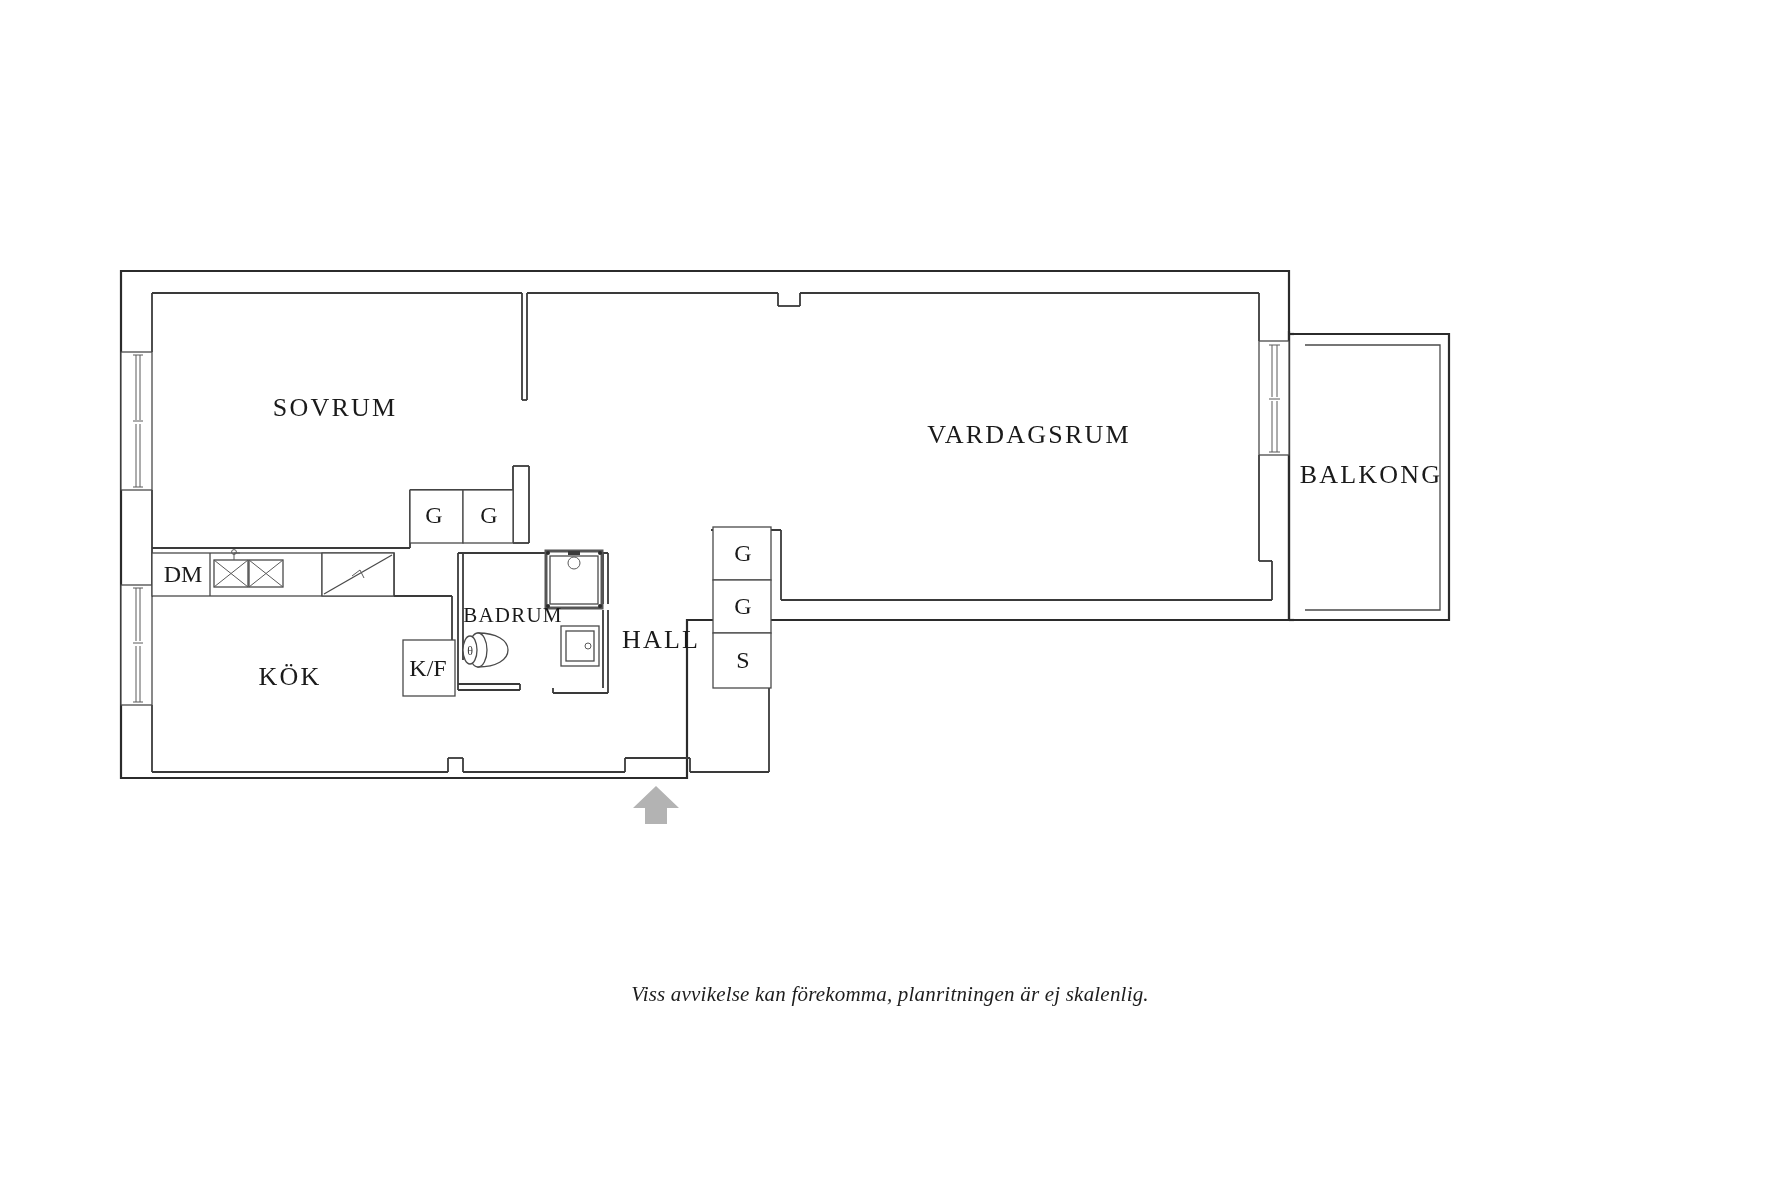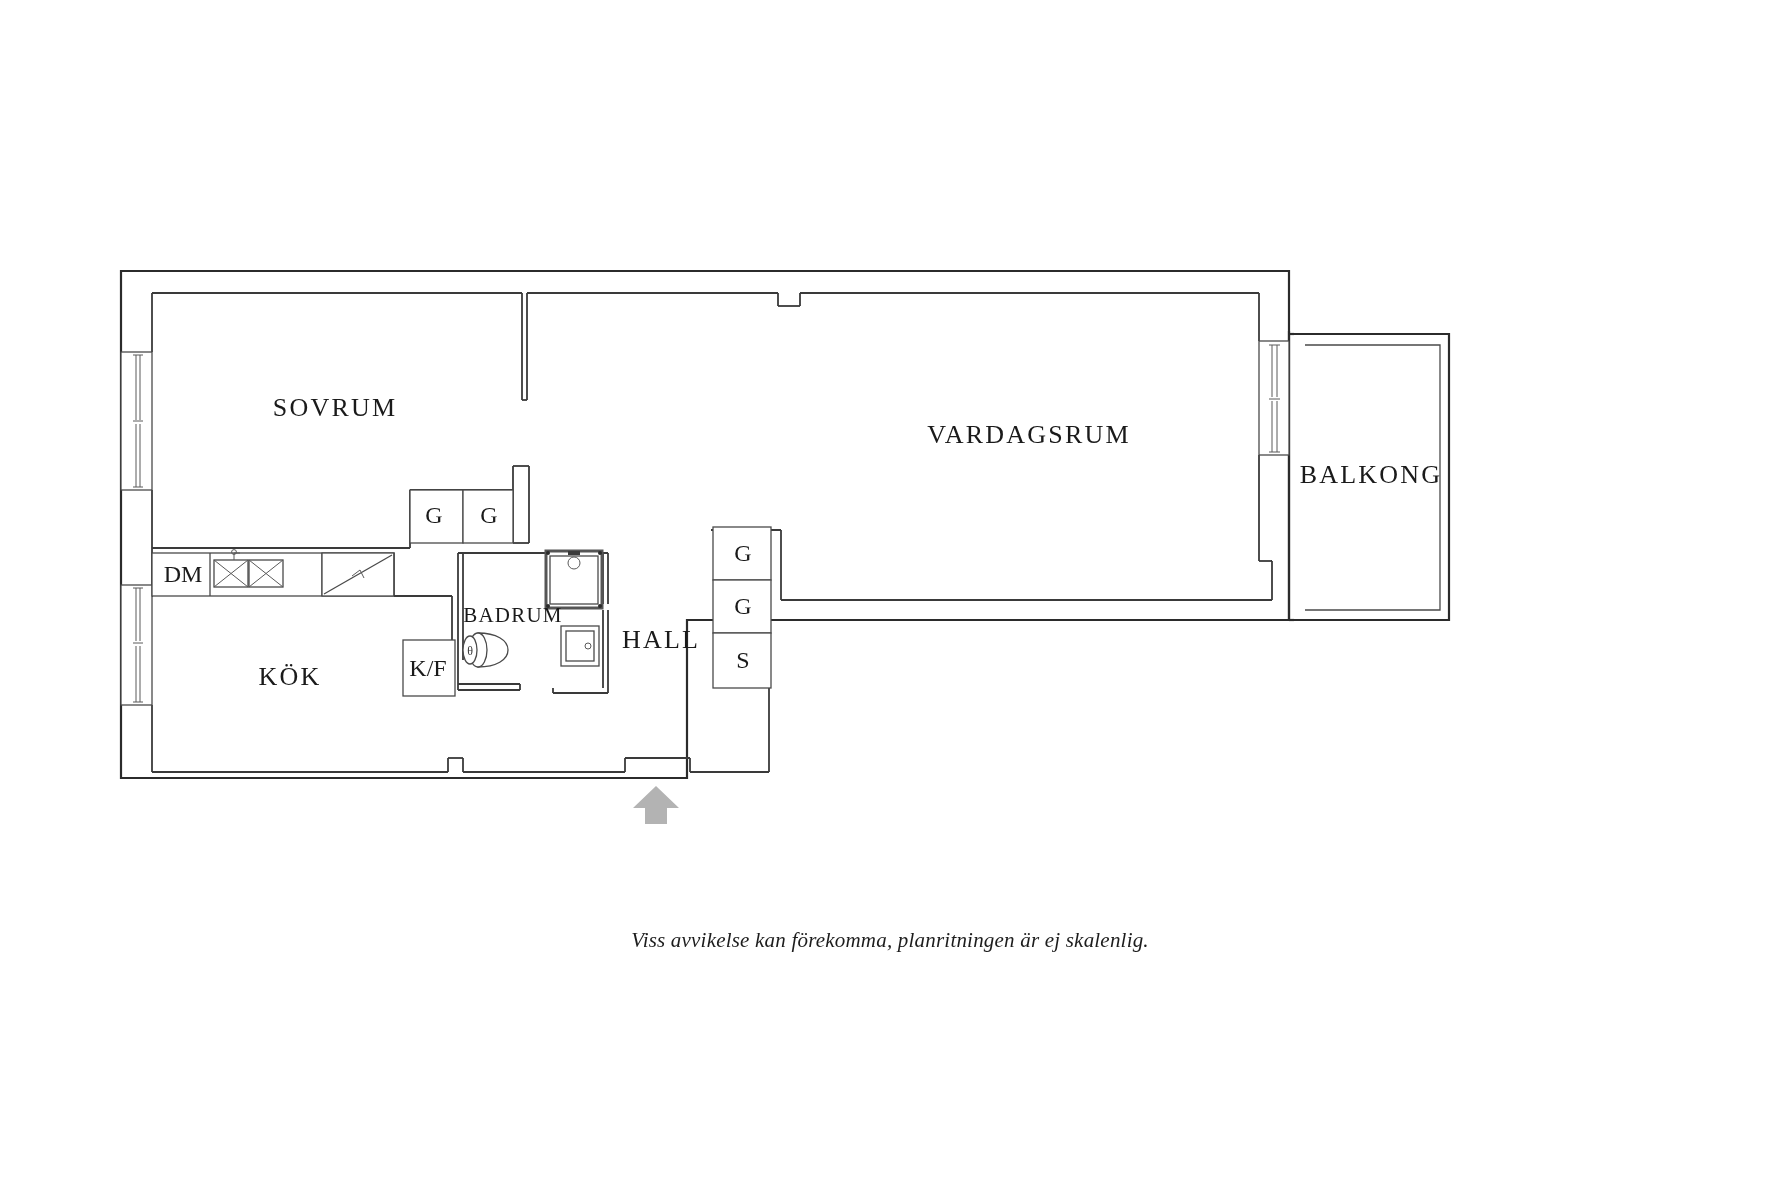--- a/index.html
+++ b/index.html
@@ -70,21 +70,21 @@
     font-family: "Liberation Serif", "DejaVu Serif", serif;
     fill: #1a1a1a;
     font-size: 24px;
     text-anchor: middle;
     dominant-baseline: middle;
   }
   .caption {
     position: absolute;
     left: 0;
     right: 0;
-    top: 928px;
+    top: 982px;
     text-align: center;
     font-family: "Liberation Serif", "DejaVu Serif", serif;
     font-style: italic;
     font-size: 21px;
     color: #1d1d1d;
     letter-spacing: 0.2px;
   }
   .arrow-fill {
     fill: #b3b3b3;
     stroke: none;

